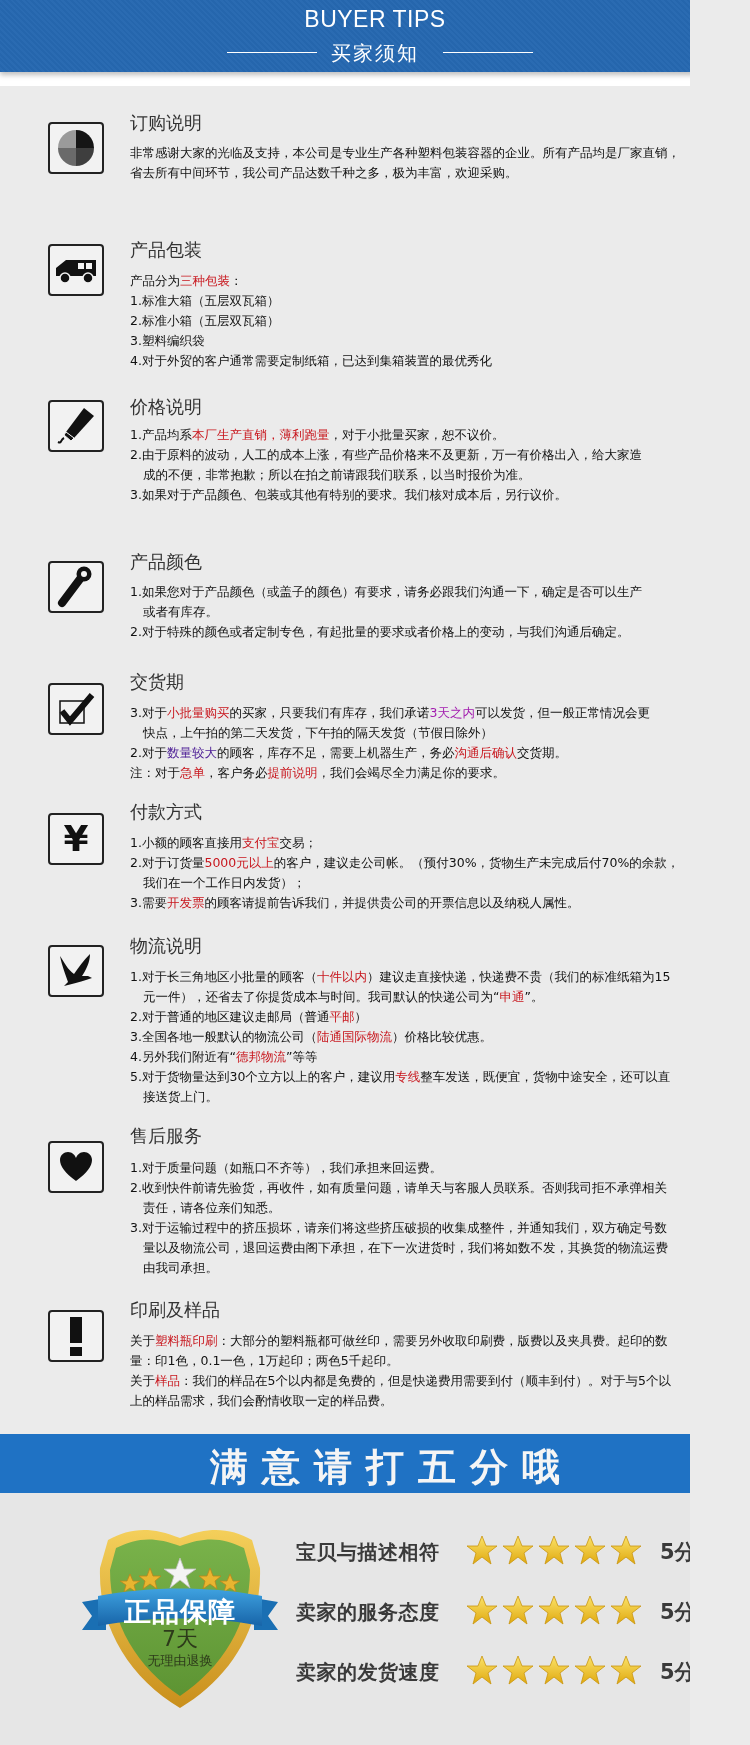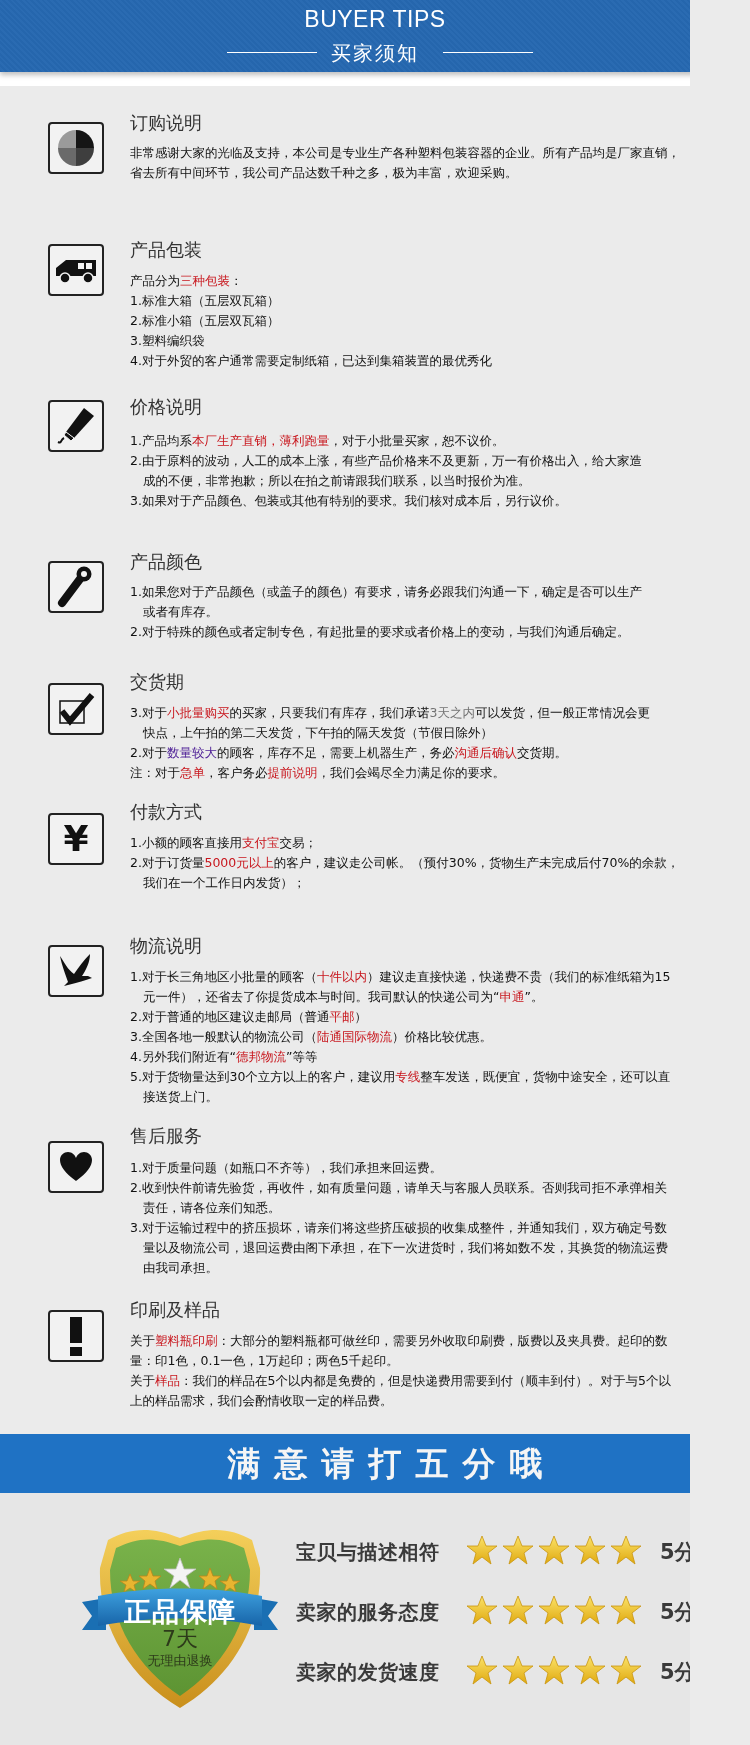--- a/index.html
+++ b/index.html
@@ -24,21 +24,21 @@
     display: flex; align-items: center; justify-content: center; }
   .icon-box svg { display: block; }
   .sec-title { position: absolute; left: 130px; font-size: 18px; color: #333; font-weight: normal; }
   .sec-body { position: absolute; left: 130px; width: 560px; font-size: 12.5px; line-height: 20px; color: #111; }
   .sec-body p { margin: 0; }
   .sec-body p.indent { padding-left: 13px; }
   .hl { color: #c8161d; }
 
   
   .band { position: absolute; top: 1434px; left: 0; width: 750px; height: 59px; background: #1f72c4; }
-  .band-text { position: absolute; top: 8px; left: 0; width: 100%; text-align: center; color: #f5f5f5; font-size: 33px; font-weight: bold; letter-spacing: 14px; padding-left: 34px; }
+  .band-text { position: absolute; top: 8px; left: 0; width: 100%; text-align: center; color: #f5f5f5; font-size: 38px; font-weight: bold; letter-spacing: 14px; padding-left: 34px; }
 
   .rating-area { position: absolute; top: 1493px; left: 0; width: 750px; height: 252px; background: #e6e6e6; }
 
   
   .shield { position: absolute; left: 80px; top: 1518px; width: 200px; height: 195px; }
   .shield-ribbon-text { position: absolute; left: 0; top: 76px; width: 200px; text-align: center; color: #fff; font-size: 27px; font-weight: bold; letter-spacing: 1px; }
   .shield-days { position: absolute; left: 0; top: 106px; width: 200px; text-align: center; color: #2d3a1a; font-size: 22px; }
   .shield-sub { position: absolute; left: 0; top: 134px; width: 200px; text-align: center; color: #2d3a1a; font-size: 13px; }
 
   .rating-row { position: absolute; left: 296px; width: 420px; height: 40px; display: flex; align-items: center; }
@@ -97,21 +97,21 @@
 
   <div class="section" style="top:392px">
     <div class="icon-box" style="top:8px">
       <svg width="44" height="44" viewBox="0 0 44 44">
         <path d="M30 4 L40 12 L20 34 L12 28 Z" fill="#111"></path>
         <path d="M12 28 L20 34 L17 37 L10 31 Z" fill="#111" stroke="#f2f2f2" stroke-width="1"></path>
         <path d="M10 34 C6 36, 8 40, 4 38" stroke="#111" stroke-width="2" fill="none"></path>
       </svg>
     </div>
     <div class="sec-title" style="top:3px">价格说明</div>
-    <div class="sec-body" style="top:39px">
+    <div class="sec-body" style="top:33px">
         <p><span>1.产品均系</span><span class="hl" style="color: rgb(200, 22, 29);">本厂生产直销，薄利跑量</span><span>，对于小批量买家，恕不议价。</span></p>
         <p><span>2.由于原料的波动，人工的成本上涨，有些产品价格来不及更新，万一有价格出入，给大家造</span></p>
         <p class="indent"><span>成的不便，非常抱歉；所以在拍之前请跟我们联系，以当时报价为准。</span></p>
         <p><span>3.如果对于产品颜色、包装或其他有特别的要求。我们核对成本后，另行议价。</span></p>
       </div>
   </div>
 
   <div class="section" style="top:547px">
     <div class="icon-box" style="top:14px">
       <svg width="40" height="44" viewBox="0 0 40 44">
@@ -130,36 +130,37 @@
 
   <div class="section" style="top:668px">
     <div class="icon-box" style="top:15px">
       <svg width="40" height="36" viewBox="0 0 40 36">
         <rect x="4" y="10" width="24" height="22" fill="none" stroke="#111" stroke-width="1.5"></rect>
         <path d="M6 20 L14 30 L36 4" stroke="#111" stroke-width="6" fill="none" stroke-linejoin="miter"></path>
       </svg>
     </div>
     <div class="sec-title" style="top:2px">交货期</div>
     <div class="sec-body" style="top:35px">
-        <p><span>3.对于</span><span class="hl" style="color: rgb(200, 22, 29);">小批量购买</span><span>的买家，只要我们有库存，我们承诺</span><span class="hl" style="color: #737373;">3天之内</span><span>可以发货，但一般正常情况会更</span></p>
+        <p><span>3.对于</span><span class="hl" style="color: rgb(200, 22, 29);">小批量购买</span><span>的买家，只要我们有库存，我们承诺</span><span class="hl" style="color: #a21caf;">3天之内</span><span>可以发货，但一般正常情况会更</span></p>
         <p class="indent"><span>快点，上午拍的第二天发货，下午拍的隔天发货（节假日除外）</span></p>
         <p><span>2.对于</span><span class="hl" style="color: #4c1d95;">数量较大</span><span>的顾客，库存不足，需要上机器生产，务必</span><span class="hl" style="color: rgb(200, 22, 29);">沟通后确认</span><span>交货期。</span></p>
         <p><span>注：对于</span><span class="hl" style="color: rgb(200, 22, 29);">急单</span><span>，客户务必</span><span class="hl" style="color: rgb(200, 22, 29);">提前说明</span><span>，我们会竭尽全力满足你的要求。</span></p>
       </div>
   </div>
 
   <div class="section" style="top:798px">
     <div class="icon-box" style="top:15px">
       <span style="font-size:36px;font-weight:bold;color:#111;line-height:1;">¥</span>
     </div>
     <div class="sec-title" style="top:2px">付款方式</div>
     <div class="sec-body" style="top:35px">
         <p><span>1.小额的顾客直接用</span><span class="hl" style="color: rgb(200, 22, 29);">支付宝</span><span>交易；</span></p>
         <p><span>2.对于订货量</span><span class="hl" style="color: rgb(200, 22, 29);">5000元以上</span><span>的客户，建议走公司帐。（预付30%，货物生产未完成后付70%的余款，</span></p>
         <p class="indent"><span>我们在一个工作日内发货）；</span></p>
+        <p><span>3.需要</span><span class="hl" style="color: rgb(200, 22, 29);">开发票</span><span>的顾客请提前告诉我们，并提供贵公司的开票信息以及纳税人属性。</span></p>
       </div>
   </div>
 
   <div class="section" style="top:932px">
     <div class="icon-box" style="top:13px">
       <svg width="40" height="38" viewBox="0 0 40 38">
         <path d="M4 4 C8 10, 12 18, 18 22 C22 16, 28 8, 34 2 C34 10, 30 18, 26 24 L32 24 L36 26 L30 28 C24 30, 16 32, 8 34 L12 30 C10 24, 6 14, 4 4 Z" fill="#111"></path>
       </svg>
     </div>
     <div class="sec-title" style="top:2px">物流说明</div>

